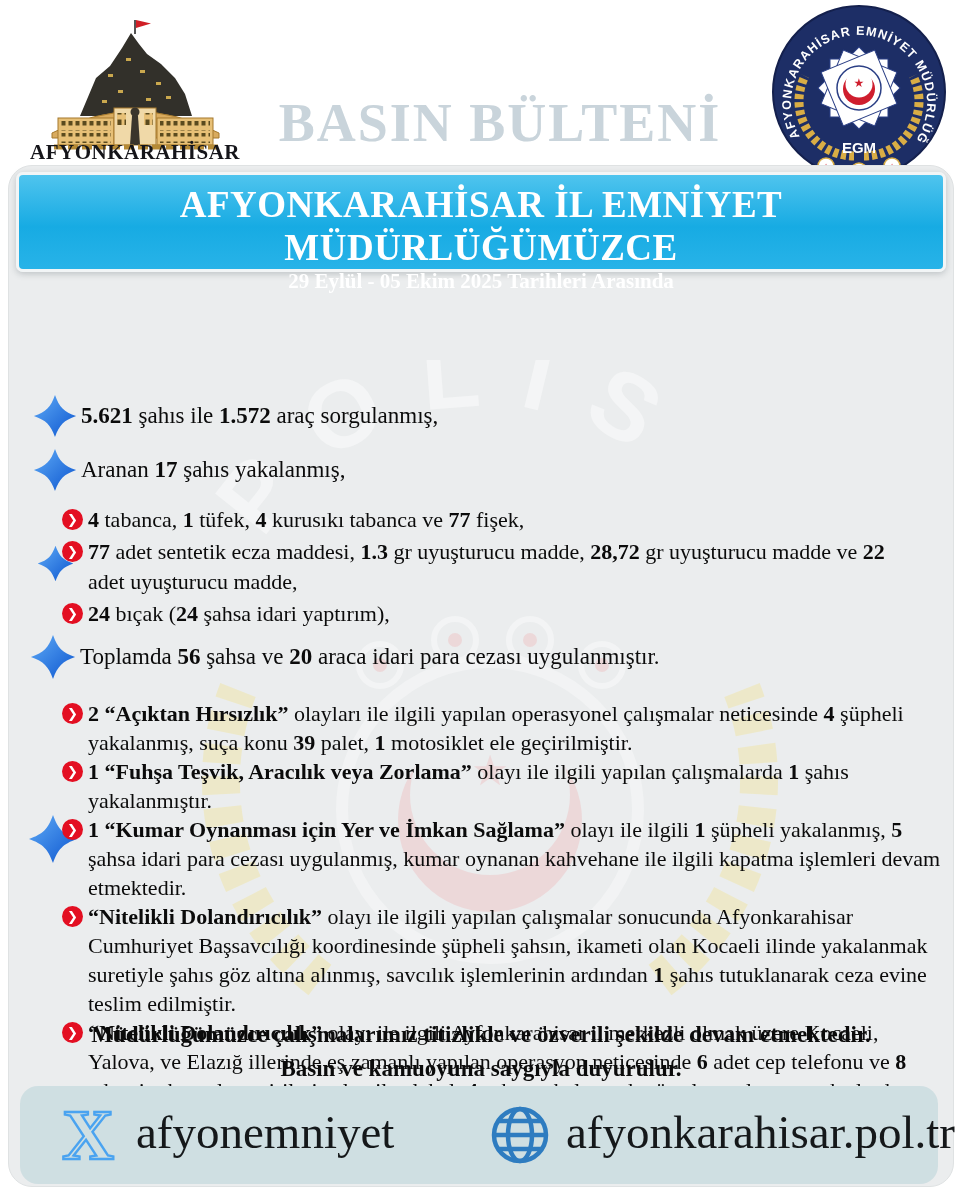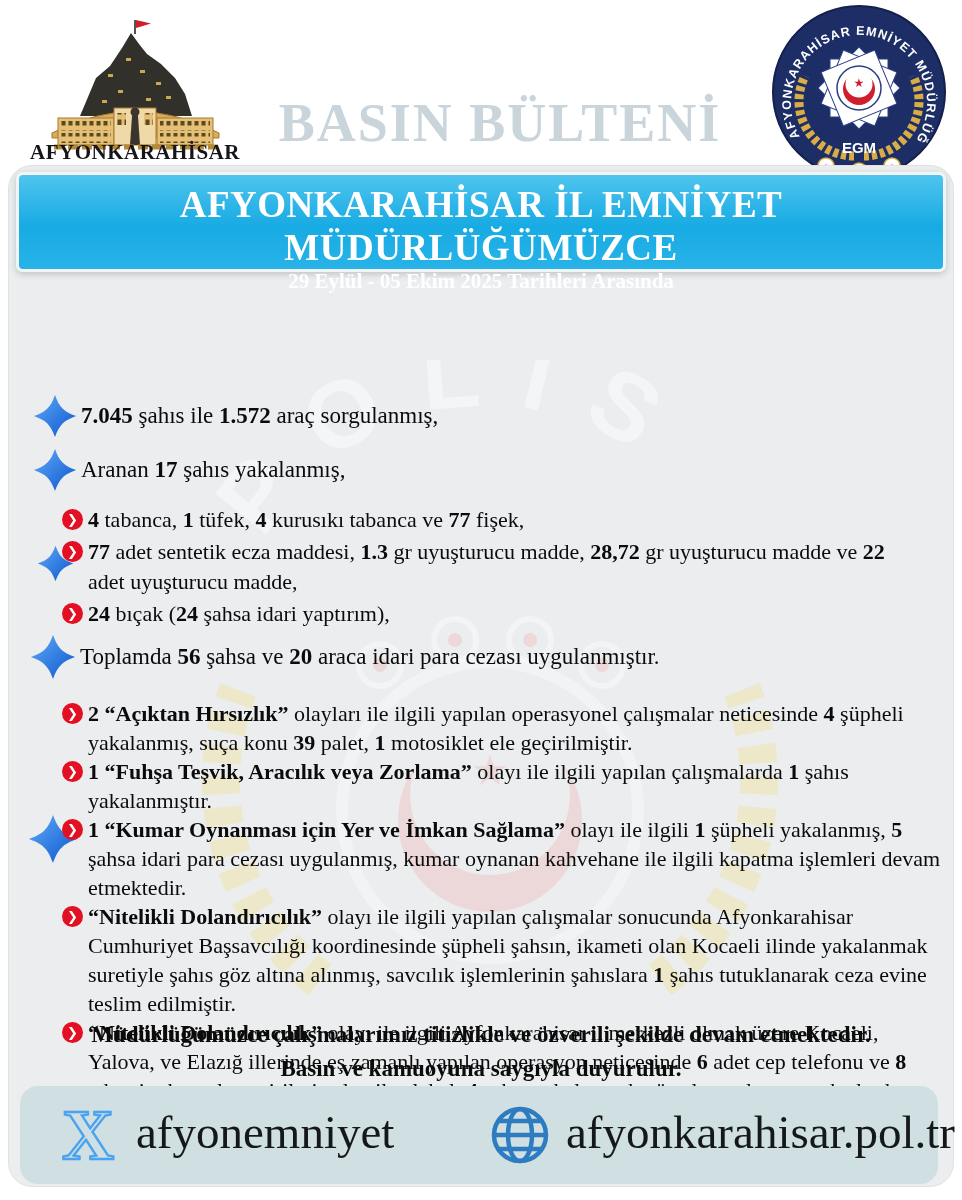--- a/index.html
+++ b/index.html
@@ -180,21 +180,21 @@
   <div class="banner">
     <div class="banner-line1">AFYONKARAHİSAR İL EMNİYET MÜDÜRLÜĞÜMÜZCE</div>
     <div class="banner-line2">29 Eylül - 05 Ekim 2025 Tarihleri Arasında</div>
   </div>
 
 
   <div class="bullet" style="left:33px;top:394px">
     <svg class="diamond" width="44" height="44" viewBox="0 0 100 100">
       <path d="M50 2 C60 30 70 40 98 50 C70 60 60 70 50 98 C40 70 30 60 2 50 C30 40 40 30 50 2 Z" fill="url(#dg)"></path>
     </svg>
-    <div class="btext"><b>7.045</b><span> şahıs ile </span><b>1.572</b><span> araç sorgulanmış,</span></div>
+    <div class="btext"><b>5.621</b><span> şahıs ile </span><b>1.572</b><span> araç sorgulanmış,</span></div>
   </div>
 
   <div class="bullet" style="left:33px;top:448px">
     <svg class="diamond" width="44" height="44" viewBox="0 0 100 100">
       <path d="M50 2 C60 30 70 40 98 50 C70 60 60 70 50 98 C40 70 30 60 2 50 C30 40 40 30 50 2 Z" fill="url(#dg)"></path>
     </svg>
     <div class="btext"><span>Aranan </span><b>17</b><span> şahıs yakalanmış,</span></div>
   </div>
 
   <svg class="diamond-abs" style="left:37px;top:545px" width="37" height="37" viewBox="0 0 100 100">
@@ -233,21 +233,21 @@
     <div class="gitem">
       <span class="rdot">❯</span>
       <span><b>1 “Fuhşa Teşvik, Aracılık veya Zorlama”</b><span> olayı ile ilgili yapılan çalışmalarda </span><b>1</b><span> şahıs yakalanmıştır.</span></span>
     </div>
     <div class="gitem">
       <span class="rdot">❯</span>
       <span><b>1 “Kumar Oynanması için Yer ve İmkan Sağlama”</b><span> olayı ile ilgili </span><b>1</b><span> şüpheli yakalanmış, </span><b>5</b><span> şahsa idari para cezası uygulanmış, kumar oynanan kahvehane ile ilgili kapatma işlemleri devam etmektedir.</span></span>
     </div>
     <div class="gitem">
       <span class="rdot">❯</span>
-      <span><b>“Nitelikli Dolandırıcılık”</b><span> olayı ile ilgili yapılan çalışmalar sonucunda Afyonkarahisar Cumhuriyet Başsavcılığı koordinesinde şüpheli şahsın, ikameti olan Kocaeli ilinde yakalanmak suretiyle şahıs göz altına alınmış, savcılık işlemlerinin şahıslara </span><b>1</b><span> şahıs tutuklanarak ceza evine teslim edilmiştir.</span></span>
+      <span><b>“Nitelikli Dolandırıcılık”</b><span> olayı ile ilgili yapılan çalışmalar sonucunda Afyonkarahisar Cumhuriyet Başsavcılığı koordinesinde şüpheli şahsın, ikameti olan Kocaeli ilinde yakalanmak suretiyle şahıs göz altına alınmış, savcılık işlemlerinin ardından </span><b>1</b><span> şahıs tutuklanarak ceza evine teslim edilmiştir.</span></span>
     </div>
     <div class="gitem">
       <span class="rdot">❯</span>
       <span><b>“Nitelikli Dolandırıcılık”</b><span> olayı ile ilgili Ayfonkarahisar il merkezli olmak üzere Kocaeli, Yalova, ve Elazığ illerinde eş zamanlı yapılan operasyon neticesinde </span><b>6</b><span> adet cep telefonu ve </span><b>8</b><span> adet sim kart ele geçirilmiş olay ile alakalı </span><b>4</b><span> şahıs yakalanarak göz altına alınmış, şahıslardan </span><b>3</b><span>’ü tutuklanmıştır.</span></span>
     </div>
   </div>
 
   <div class="closing">
     <div>Müdürlüğümüzce çalışmalarımız titizlikle ve özverili şekilde devam etmektedir.</div>
     <div>Basın ve kamuoyuna saygıyla duyurulur.</div>

